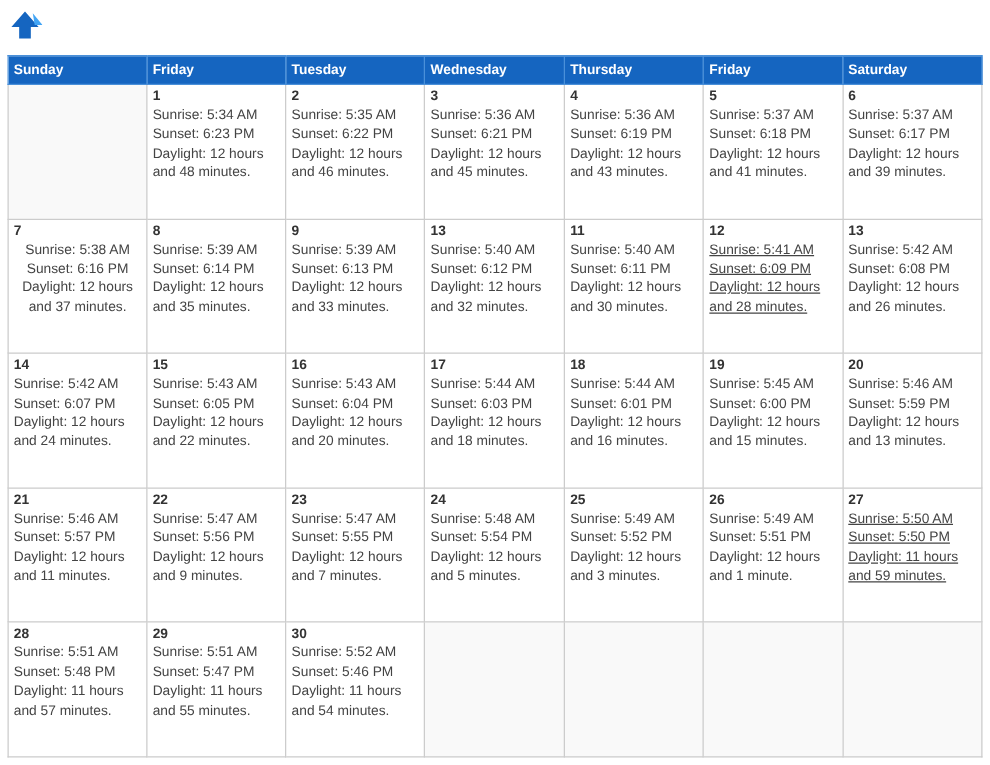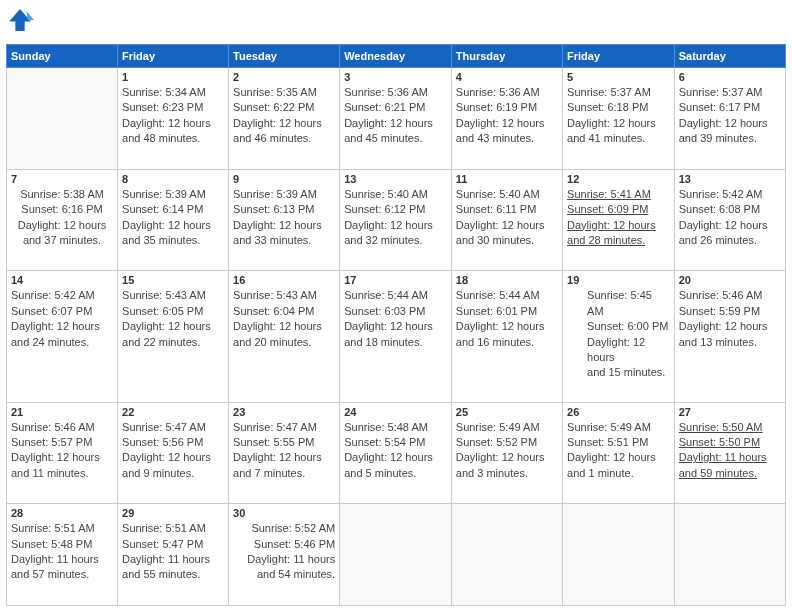--- a/index.html
+++ b/index.html
@@ -253,21 +253,21 @@
           </td>
           <td>
             <div class="day-number">18</div>
             <div class="day-info" style="white-space: pre-line;">Sunrise: 5:44 AM
 Sunset: 6:01 PM
 Daylight: 12 hours
 and 16 minutes.</div>
           </td>
           <td>
             <div class="day-number">19</div>
-            <div class="day-info" style="white-space: pre-line; margin-left: 20px;">Sunrise: 5:45 AM
+            <div class="day-info" style="white-space: pre-line;">Sunrise: 5:45 AM
 Sunset: 6:00 PM
 Daylight: 12 hours
 and 15 minutes.</div>
           </td>
           <td>
             <div class="day-number">20</div>
             <div class="day-info" style="white-space: pre-line;">Sunrise: 5:46 AM
 Sunset: 5:59 PM
 Daylight: 12 hours
 and 13 minutes.</div>
@@ -334,21 +334,21 @@
           </td>
           <td>
             <div class="day-number">29</div>
             <div class="day-info" style="white-space: pre-line;">Sunrise: 5:51 AM
 Sunset: 5:47 PM
 Daylight: 11 hours
 and 55 minutes.</div>
           </td>
           <td>
             <div class="day-number">30</div>
-            <div class="day-info" style="white-space: pre-line; text-align: right;">Sunrise: 5:52 AM
+            <div class="day-info" style="white-space: pre-line;">Sunrise: 5:52 AM
 Sunset: 5:46 PM
 Daylight: 11 hours
 and 54 minutes.</div>
           </td>
           <td class="empty"></td>
           <td class="empty"></td>
           <td class="empty"></td>
           <td class="empty"></td>
         </tr>
       </tbody>

